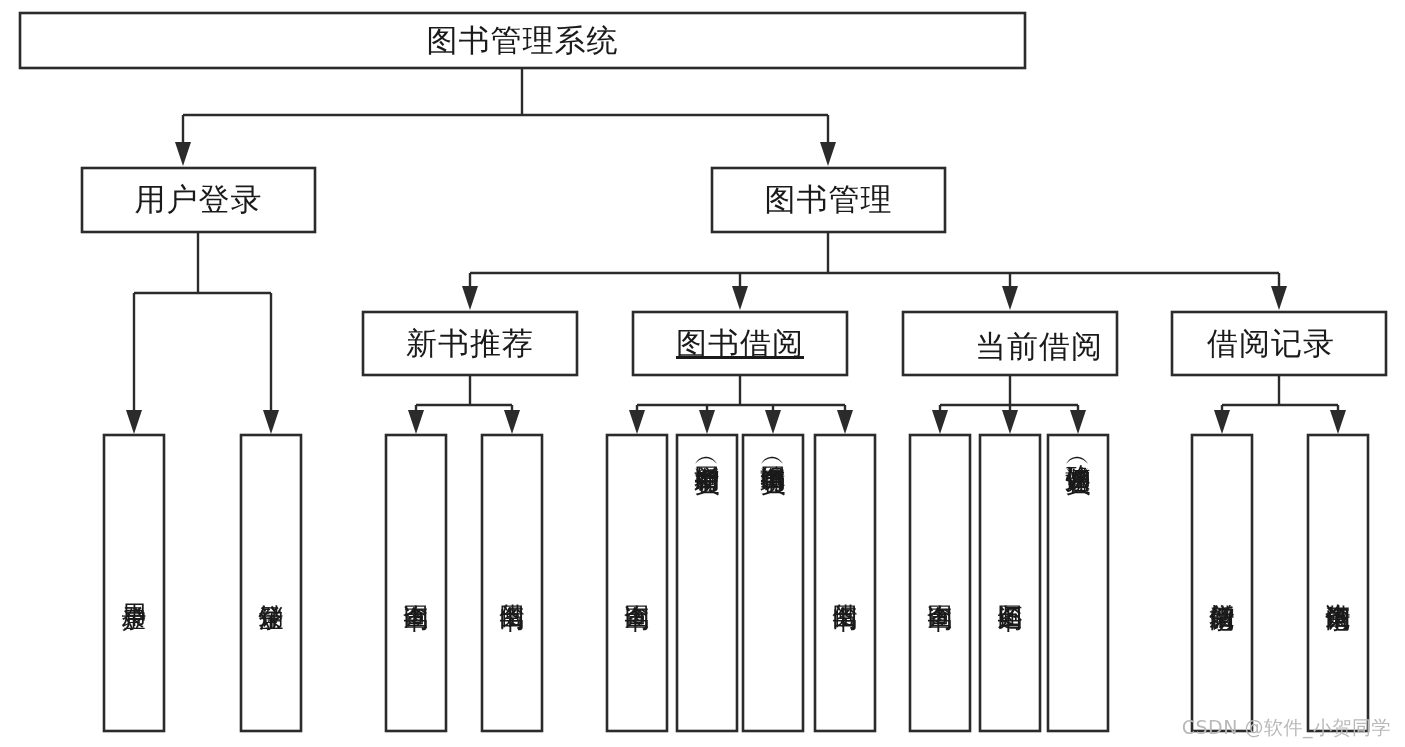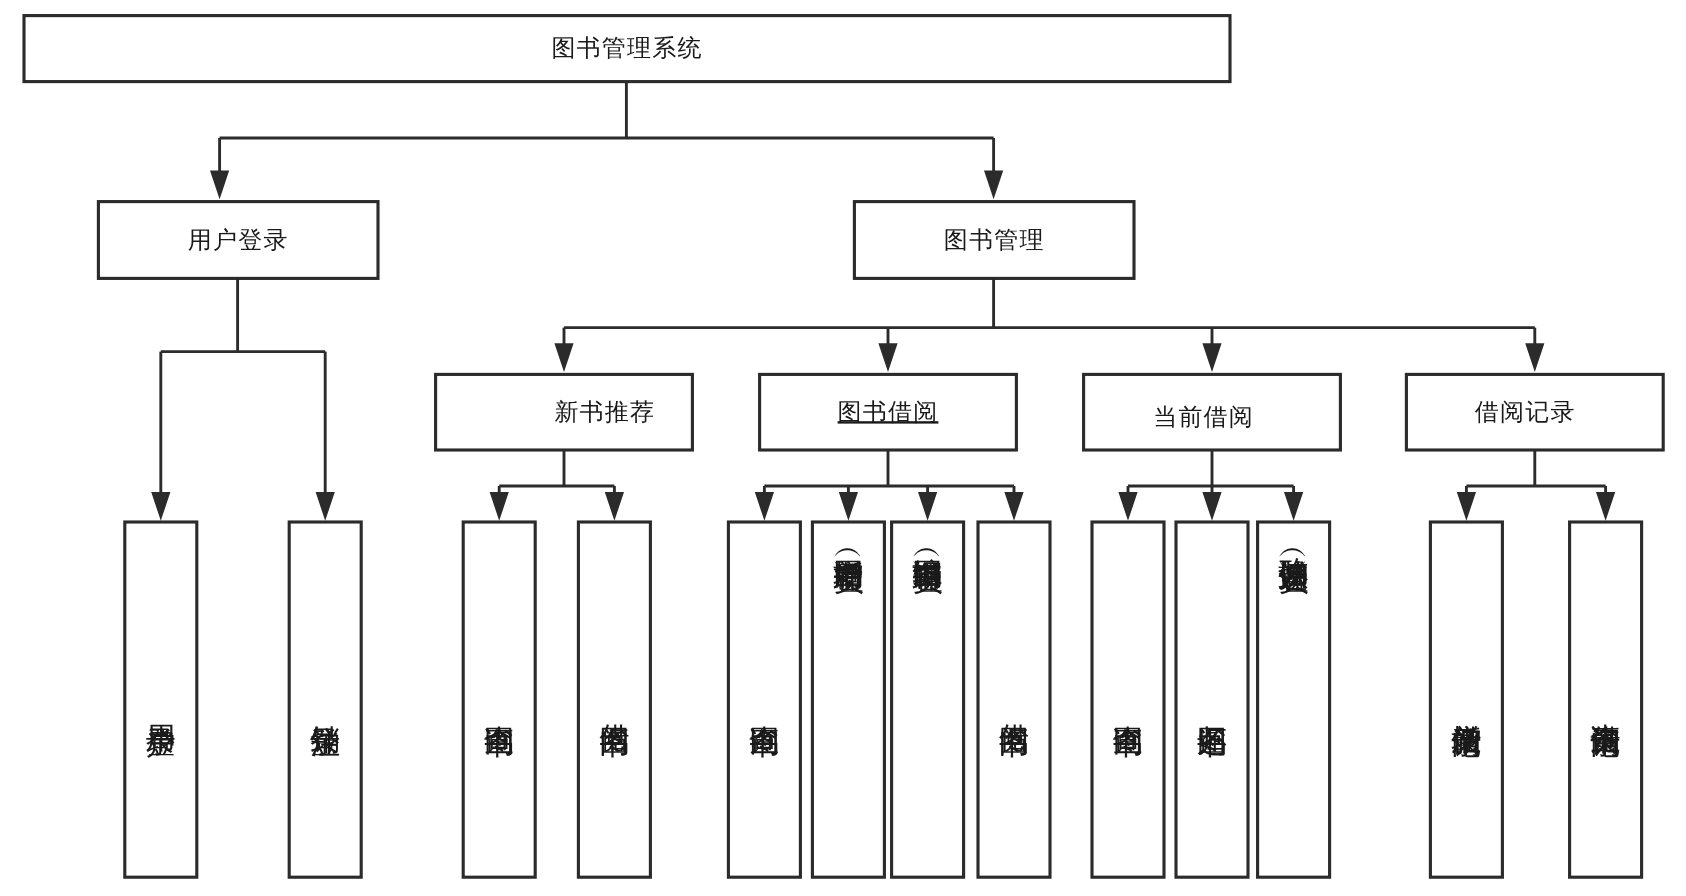--- a/index.html
+++ b/index.html
@@ -38,21 +38,21 @@
     padding-top:6px;
     box-sizing:border-box;
     letter-spacing:1px;
   }
   .hbox-text{
     position:absolute;
     display:flex;
     align-items:center;
     justify-content:center;
     font-family:"DejaVu Sans","Liberation Sans",sans-serif;
-    font-size:20px;
+    font-size:31px;
     color:#1a1a1a;
     box-sizing:border-box;
     letter-spacing:1px;
   }
 </style>
 </head>
 <body>
 
 <div id="diagram-root">
 
@@ -149,37 +149,38 @@
       <rect class="box-rect" x="1192" y="435" width="60" height="296"></rect>
       <rect class="box-rect" x="1308" y="435" width="60" height="296"></rect>
     </g>
   </svg>
 
   <div class="hbox-text" style="left:20px;top:13px;width:1005px;height:55px;">图书管理系统</div>
 
   <div class="hbox-text" style="left:82px;top:168px;width:233px;height:64px;">用户登录</div>
   <div class="hbox-text" style="left:712px;top:168px;width:233px;height:64px;">图书管理</div>
 
-  <div class="hbox-text" style="left:363px;top:312px;width:214px;height:63px;margin-left:34px;">新书推荐</div>
+  <div class="hbox-text" style="left:363px;top:312px;width:214px;height:63px;">新书推荐</div>
   <div class="hbox-text" style="left:633px;top:312px;width:214px;height:63px;text-decoration:underline;">图书借阅</div>
-  <div class="hbox-text" style="left:896px;top:312px;width:214px;height:70px;border-radius:17px;">当前借阅</div>
+  <div class="hbox-text" style="left:932px;top:312px;width:214px;height:70px;border-radius:17px;">当前借阅</div>
   <div class="hbox-text" style="left:1172px;top:312px;width:198px;height:63px;">借阅记录</div>
 
   <div class="vbox-text" style="left:104px;top:435px;width:60px;height:296px;justify-content:center;">用户登录</div>
   <div class="vbox-text" style="left:241px;top:435px;width:60px;height:296px;justify-content:center;">注销登录</div>
 
   <div class="vbox-text" style="left:386px;top:435px;width:60px;height:296px;justify-content:center;">查询图书</div>
   <div class="vbox-text" style="left:482px;top:435px;width:60px;height:296px;justify-content:center;">借阅图书</div>
 
   <div class="vbox-text" style="left:607px;top:435px;width:60px;height:296px;justify-content:center;">查询图书</div>
   <div class="vbox-text" style="left:677px;top:435px;width:60px;height:296px;justify-content:flex-start;padding-top:10px;">新增图书（管理员）</div>
   <div class="vbox-text" style="left:743px;top:435px;width:60px;height:296px;justify-content:flex-start;padding-top:10px;">编辑图书（管理员）</div>
   <div class="vbox-text" style="left:815px;top:435px;width:60px;height:296px;justify-content:center;">借阅图书</div>
 
   <div class="vbox-text" style="left:910px;top:435px;width:60px;height:296px;justify-content:center;">查询图书</div>
   <div class="vbox-text" style="left:980px;top:435px;width:60px;height:296px;justify-content:center;">归还图书</div>
   <div class="vbox-text" style="left:1048px;top:435px;width:60px;height:296px;justify-content:flex-start;padding-top:10px;">确认归还（管理员）</div>
 
   <div class="vbox-text" style="left:1192px;top:435px;width:60px;height:296px;justify-content:center;">新增借阅记录</div>
   <div class="vbox-text" style="left:1308px;top:435px;width:60px;height:296px;justify-content:center;">查询借阅记录</div>
 
+  <div class="watermark">CSDN @软件_小贺同学</div>
 
 </div>
 
 </body></html>

